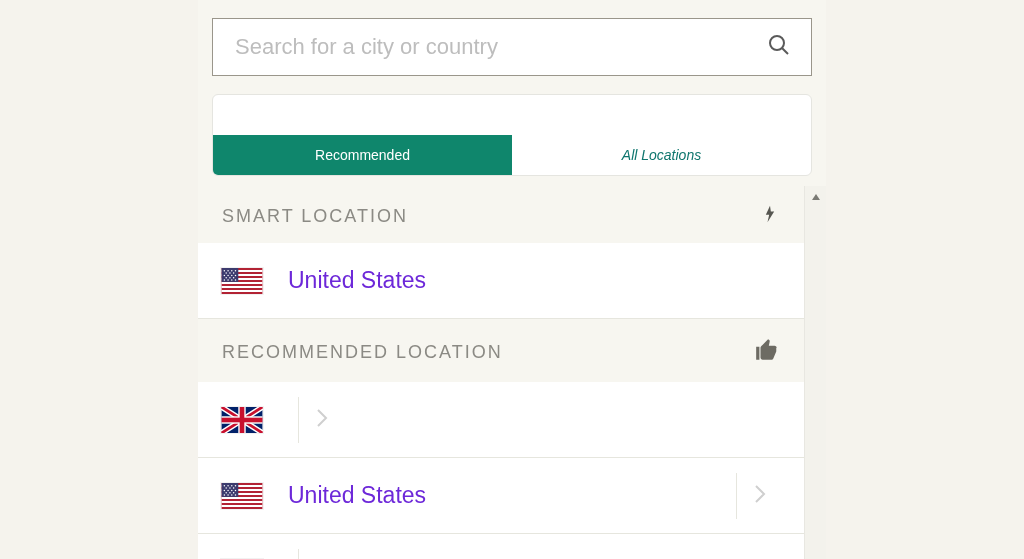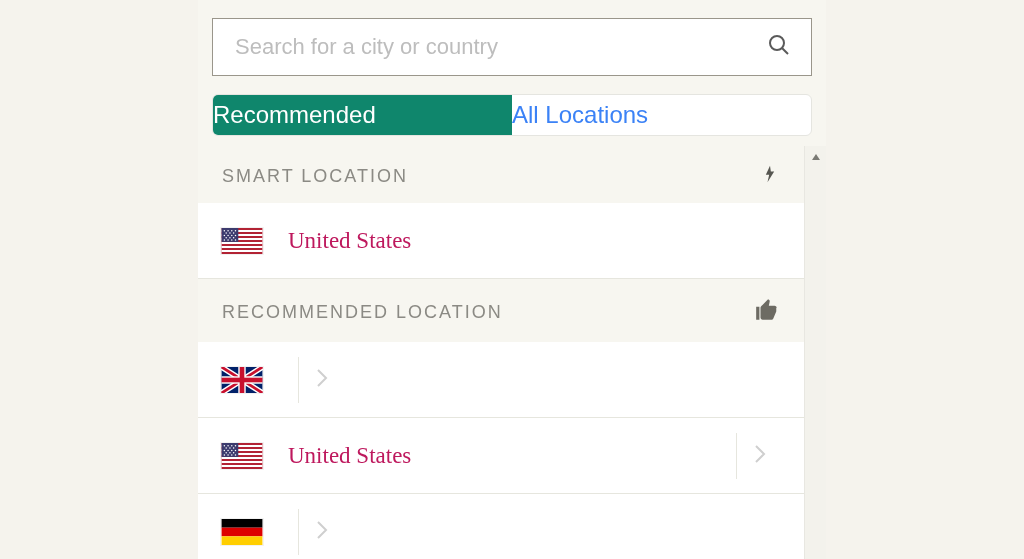--- a/index.html
+++ b/index.html
@@ -60,29 +60,32 @@
     border-radius: 6px;
     overflow: hidden;
     background: #fff;
     border: 1px solid #e5e5e0;
   }
   .tab {
     flex: 1;
     height: 40px;
     display: flex;
     align-items: center;
-    font-size: 24px;
+    justify-content: center;
+    font-size: 14px;
     cursor: pointer;
+    margin-top: 40px;
   }
   .tab.active {
     background: #0f866c;
     color: #fff;
   }
   .tab.inactive {
-    color: #3b82f6;
+    color: #0f766e;
+    font-style: italic;
   }
   
   .scroll-area {
     position: relative;
     height: 420px;
     overflow: hidden;
   }
   .scroll-content {
     position: absolute;
     top: 0; left: 0;
@@ -111,23 +114,22 @@
   }
   .list-row:last-child { border-bottom: none; }
   .flag {
     width: 44px; height: 28px;
     margin-right: 24px;
     flex-shrink: 0;
     border: 1px solid rgba(0,0,0,0.05);
   }
   .loc-name {
     font-size: 23px;
-    color: #be185d;
+    color: #6d28d9;
     flex: 1;
-    font-family: Liberation Serif, serif;
   }
   .chevron-cell {
     width: 46px; height: 46px;
     display: flex; align-items: center; justify-content: center;
     border-left: 1px solid #e6e6de;
     margin-left: 10px;
   }
   .chevron-cell svg { width: 14px; height: 22px; stroke: #cfcfcf; fill: none; stroke-width: 2; }
 
   

